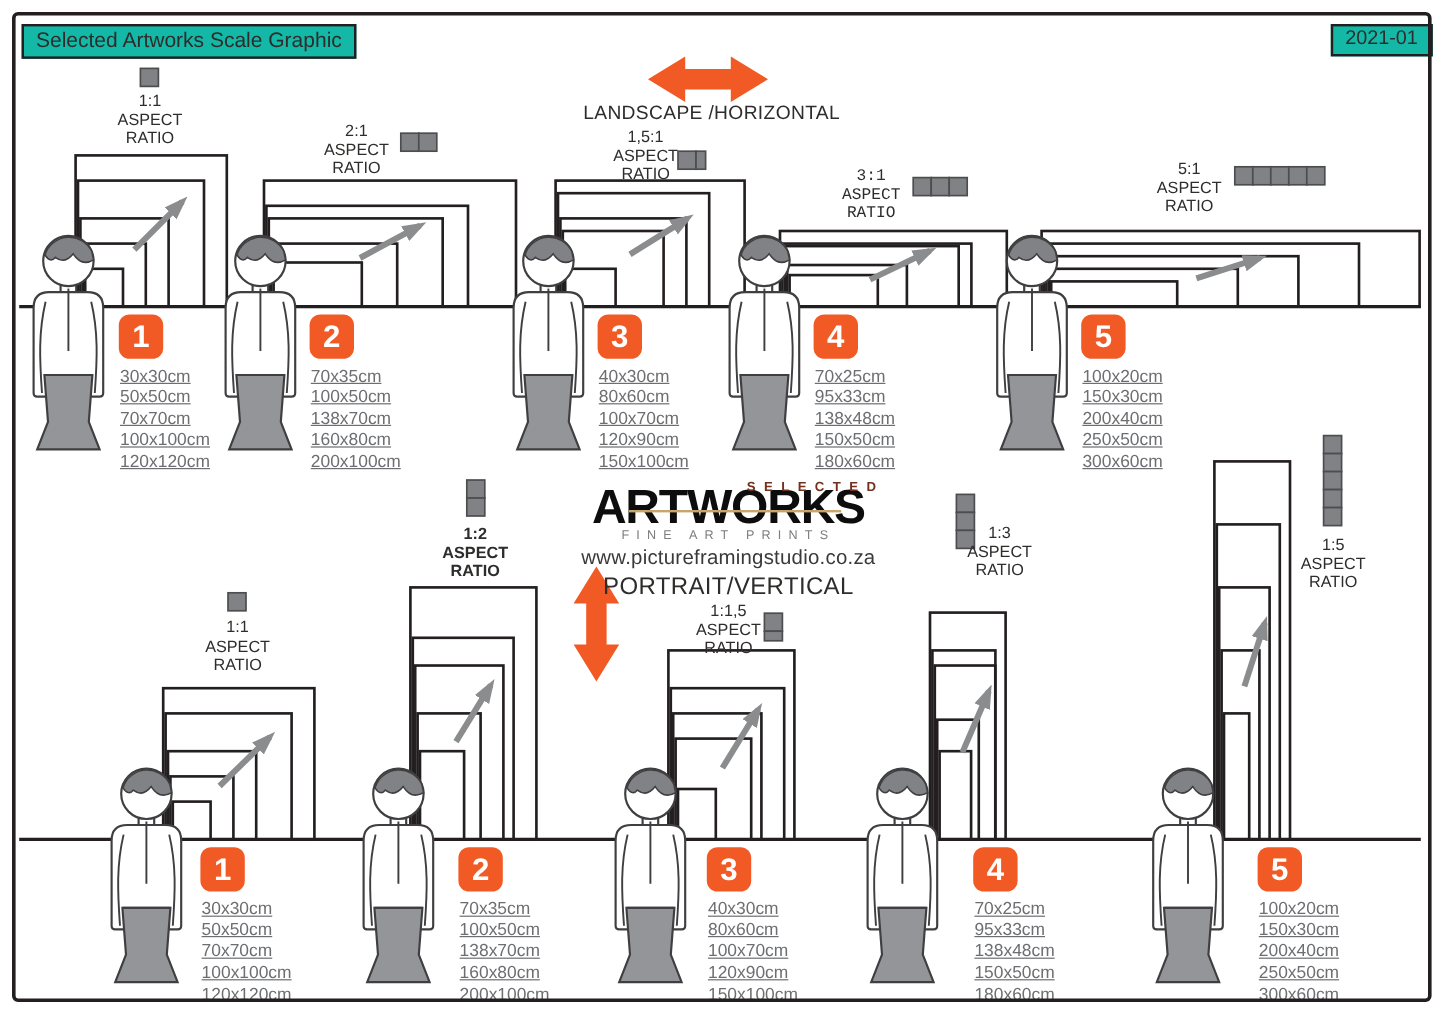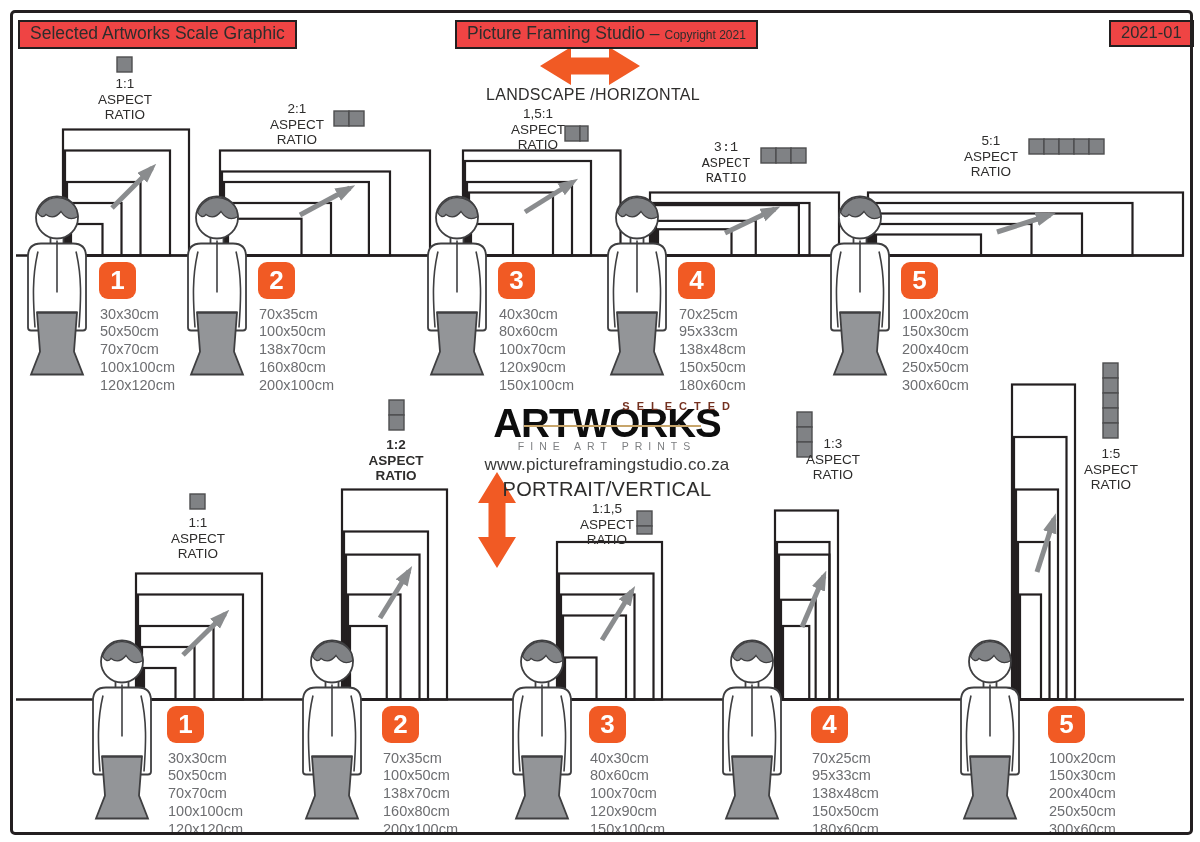--- a/index.html
+++ b/index.html
@@ -1,33 +1,33 @@
 <!DOCTYPE html>
 <html><head>
 <meta charset="utf-8">
 <style>
   html,body{margin:0;padding:0;background:#e8e8e8;font-family:"Liberation Sans",sans-serif;}
   #canvas{position:relative;width:1200px;height:842px;background:#ffffff;overflow:hidden;
           outline:1px solid #b9b9b9;}
   #pageBorder{position:absolute;left:10px;top:10px;width:1177px;height:819px;
               border:3px solid #231f20;border-radius:5px;pointer-events:none;}
   #diagramSvg{position:absolute;left:0;top:0;width:1200px;height:842px;}
-  .hdr-box{position:absolute;border:2px solid #231f20;background:#ef4444;color:#2e2d2c;
+  .hdr-box{position:absolute;border:2px solid #231f20;background:#14b8a6;color:#2e2d2c;
            padding:1px 10px 3px 10px;white-space:nowrap;}
   #titleBox{left:18px;top:20px;font-size:17.5px;}
   #studioBox{left:455px;top:20px;font-size:17.5px;}
   #studioBox .small{font-size:12px;}
   #versionBox{left:1109px;top:20px;font-size:16.5px;}
   .section-heading{position:absolute;color:#2e2d2c;font-size:16px;letter-spacing:.3px;
                    transform:translateX(-50%);white-space:nowrap;}
   .ratio-label{position:absolute;transform:translateX(-50%);text-align:center;color:#2e2d2c;
                font-size:13.5px;line-height:15.5px;white-space:nowrap;}
   .badge{position:absolute;width:37px;height:37px;background:#F15A24;border-radius:9px;
          color:#fff;font-size:26px;font-weight:bold;text-align:center;line-height:36px;}
-  .size-list{position:absolute;color:#6d6e71;font-size:14.5px;line-height:17.8px;white-space:nowrap;}
+  .size-list{position:absolute;color:#6d6e71;font-size:14.5px;line-height:17.8px;white-space:nowrap;text-decoration:underline;}
   
   #logoBlock{position:absolute;left:607px;top:400px;transform:translateX(-50%);
              text-align:center;width:260px;}
   #logoSelected{color:#74301f;font-size:11px;font-weight:bold;letter-spacing:7px;
                 text-align:right;padding-left:22px;margin-bottom:-5px;position:relative;z-index:2;}
   #logoArtworks{position:relative;color:#0d0d0d;font-size:40px;font-weight:800;
                 letter-spacing:-1px;line-height:32px;z-index:1;}
   #logoStrike{position:absolute;left:18%;right:14%;top:18px;height:1.5px;background:#c7a56b;z-index:3;}
   #logoTagline{color:#7c7e80;font-size:10.5px;letter-spacing:6px;margin-top:1px;}
   #logoUrl{color:#3a3a39;font-size:17px;margin-top:3px;letter-spacing:.2px;}
@@ -200,21 +200,20 @@
           <rect x="1103" y="363" width="15" height="15" fill="#808285" stroke="#4d4d4f" stroke-width="1.4"></rect>
           <rect x="1103" y="378" width="15" height="15" fill="#808285" stroke="#4d4d4f" stroke-width="1.4"></rect>
           <rect x="1103" y="393" width="15" height="15" fill="#808285" stroke="#4d4d4f" stroke-width="1.4"></rect>
           <rect x="1103" y="408" width="15" height="15" fill="#808285" stroke="#4d4d4f" stroke-width="1.4"></rect>
           <rect x="1103" y="423" width="15" height="15" fill="#808285" stroke="#4d4d4f" stroke-width="1.4"></rect>
         </g>
       </g>
   </svg>
 
   <div class="hdr-box" id="titleBox">Selected Artworks Scale Graphic</div>
-  <div class="hdr-box" id="studioBox"><span>Picture Framing Studio –</span>&nbsp;<span class="small">Copyright 2021</span></div>
   <div class="hdr-box" id="versionBox">2021-01</div>
 
   <div class="section-heading" style="left:593px;top:86px;">LANDSCAPE /HORIZONTAL</div>
 
   <div id="logoBlock">
     <div id="logoSelected">SELECTED</div>
     <div id="logoArtworks">
       <span>ARTWORKS</span>
       <div id="logoStrike"></div>
     </div>

